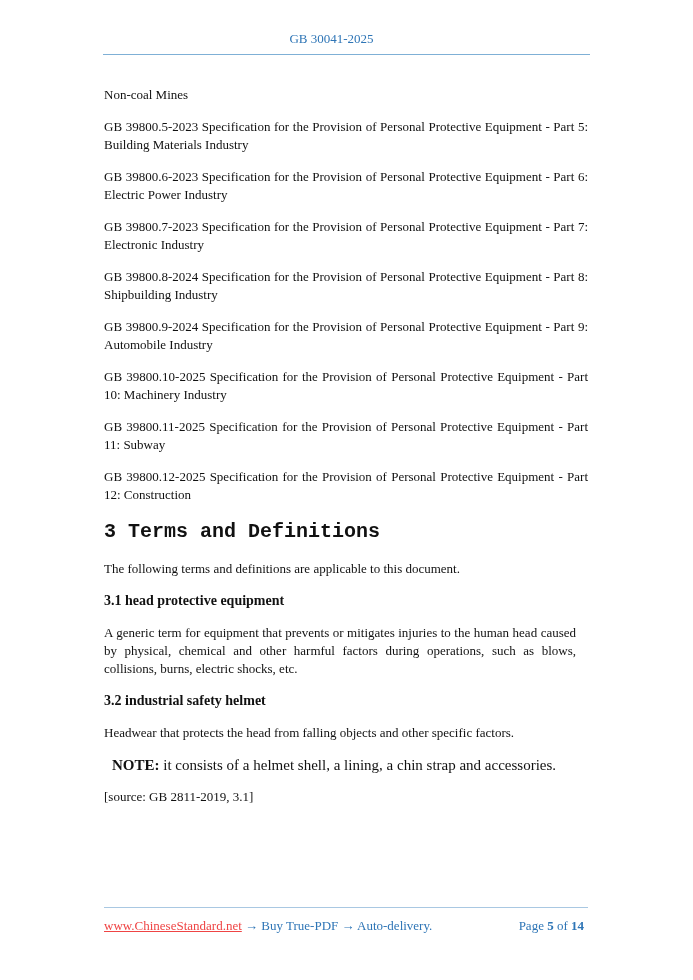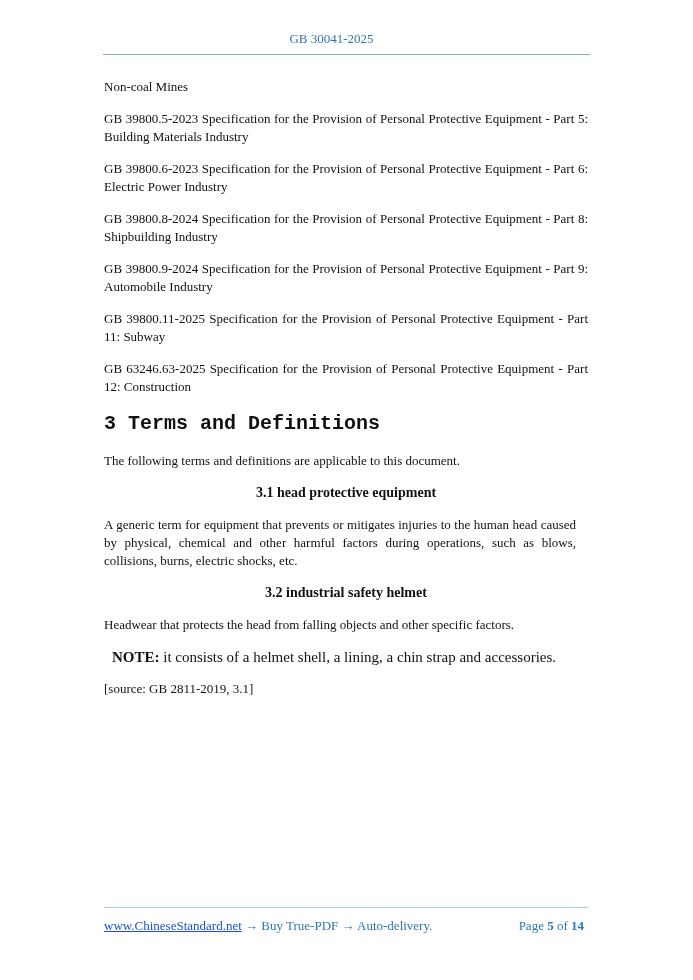--- a/index.html
+++ b/index.html
@@ -3,46 +3,48 @@
 <meta charset="utf-8">
 <style>
   html, body { margin: 0; padding: 0; background: #ffffff; }
   body { width: 693px; height: 980px; position: relative; overflow: hidden;
          font-family: "Liberation Serif", "DejaVu Serif", serif; color: #111; }
   .header-title { position: absolute; top: 31px; left: 0; width: 663px; text-align: center;
                   font-size: 13px; color: #2e75b6; }
   .header-rule { position: absolute; top: 54px; left: 103px; width: 487px; height: 0;
                  border-top: 1px solid #7fb0d6; }
   .content { position: absolute; top: 78px; left: 104px; width: 484px; font-size: 13px; line-height: 18px; }
-  .ref { margin: 0 0 14px 0; text-align: justify; text-align-last: left; }
+  .ref { margin: 8px 0 14px 0; text-align: justify; text-align-last: left; }
   .sec-title { font-weight: bold; font-size: 20px; line-height: 24px; margin: 16px 0 16px 0; font-family: Liberation Mono, monospace; }
   .para { margin: 0 12px 14px 0; text-align: justify; }
-  .term-title { font-weight: bold; font-size: 14px; margin: 0 0 14px 0; text-align: center; }
+  .term-title { font-weight: bold; font-size: 14px; margin: 0 0 14px 0; }
   .note { font-size: 15px; margin: 0 0 14px 8px; }
   .note b { font-weight: bold; }
   .footer-rule { position: absolute; top: 907px; left: 104px; width: 484px; border-top: 1px solid #a9c8e2; }
   .footer { position: absolute; top: 918px; left: 104px; width: 484px; font-size: 13px; color: #2e75b6; }
-  .footer a { color: #1d4ed8; text-decoration: underline; margin-top: 48px; }
+  .footer a { color: #ef4444; text-decoration: underline; margin-top: 48px; }
   .footer .right { position: absolute; right: 4px; top: 0; text-align: right; }
   .footer .right b { font-weight: bold; }
 </style>
 </head>
 <body>
 
 <div class="header-title">GB 30041-2025</div>
 <div class="header-rule"></div>
 
 <div class="content">
   <p class="ref">Non-coal Mines</p>
   <p class="ref">GB 39800.5-2023 Specification for the Provision of Personal Protective Equipment - Part 5: Building Materials Industry</p>
   <p class="ref">GB 39800.6-2023 Specification for the Provision of Personal Protective Equipment - Part 6: Electric Power Industry</p>
+  <p class="ref">GB 39800.7-2023 Specification for the Provision of Personal Protective Equipment - Part 7: Electronic Industry</p>
   <p class="ref">GB 39800.8-2024 Specification for the Provision of Personal Protective Equipment - Part 8: Shipbuilding Industry</p>
   <p class="ref">GB 39800.9-2024 Specification for the Provision of Personal Protective Equipment - Part 9: Automobile Industry</p>
+  <p class="ref">GB 39800.10-2025 Specification for the Provision of Personal Protective Equipment - Part 10: Machinery Industry</p>
   <p class="ref">GB 39800.11-2025 Specification for the Provision of Personal Protective Equipment - Part 11: Subway</p>
-  <p class="ref">GB 63246.63-2025 Specification for the Provision of Personal Protective Equipment - Part 12: Construction</p>
+  <p class="ref">GB 39800.12-2025 Specification for the Provision of Personal Protective Equipment - Part 12: Construction</p>
 
   <h2 class="sec-title">3 Terms and Definitions</h2>
   <p class="para">The following terms and definitions are applicable to this document.</p>
 
   <h3 class="term-title">3.1 head protective equipment</h3>
   <p class="para">A generic term for equipment that prevents or mitigates injuries to the human head caused by physical, chemical and other harmful factors during operations, such as blows, collisions, burns, electric shocks, etc.</p>
 
   <h3 class="term-title">3.2 industrial safety helmet</h3>
   <p class="para">Headwear that protects the head from falling objects and other specific factors.</p>
   <p class="note"><b>NOTE:</b><span> it consists of a helmet shell, a lining, a chin strap and accessories.</span></p>

